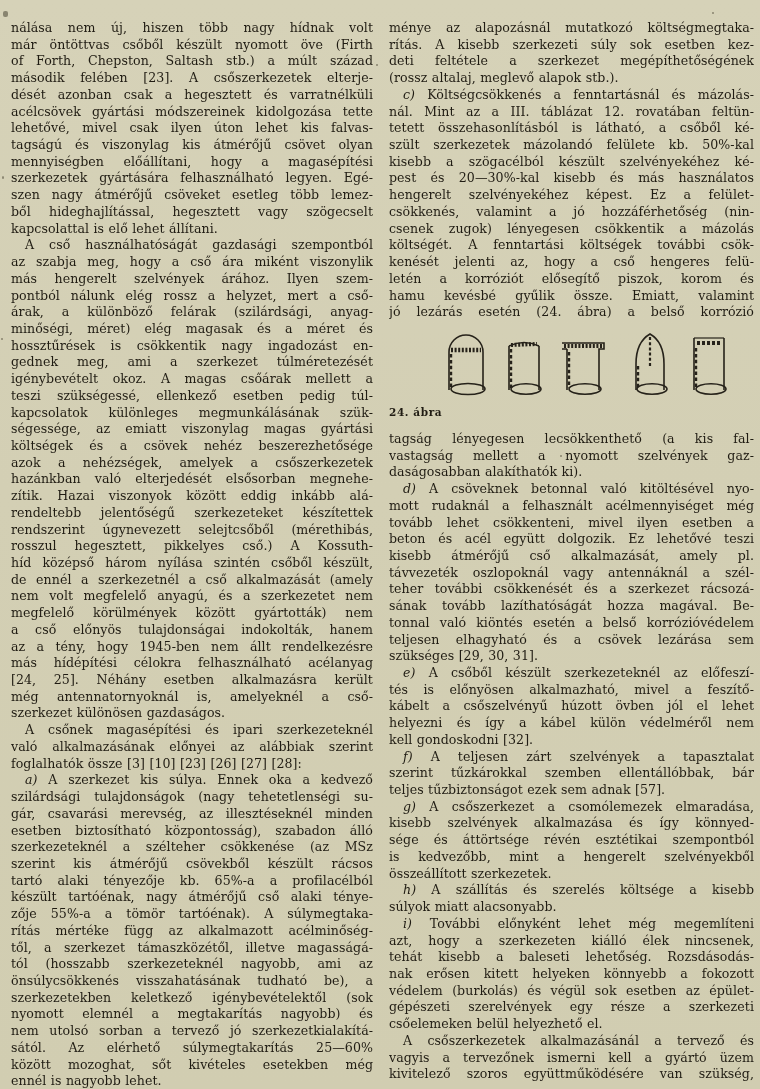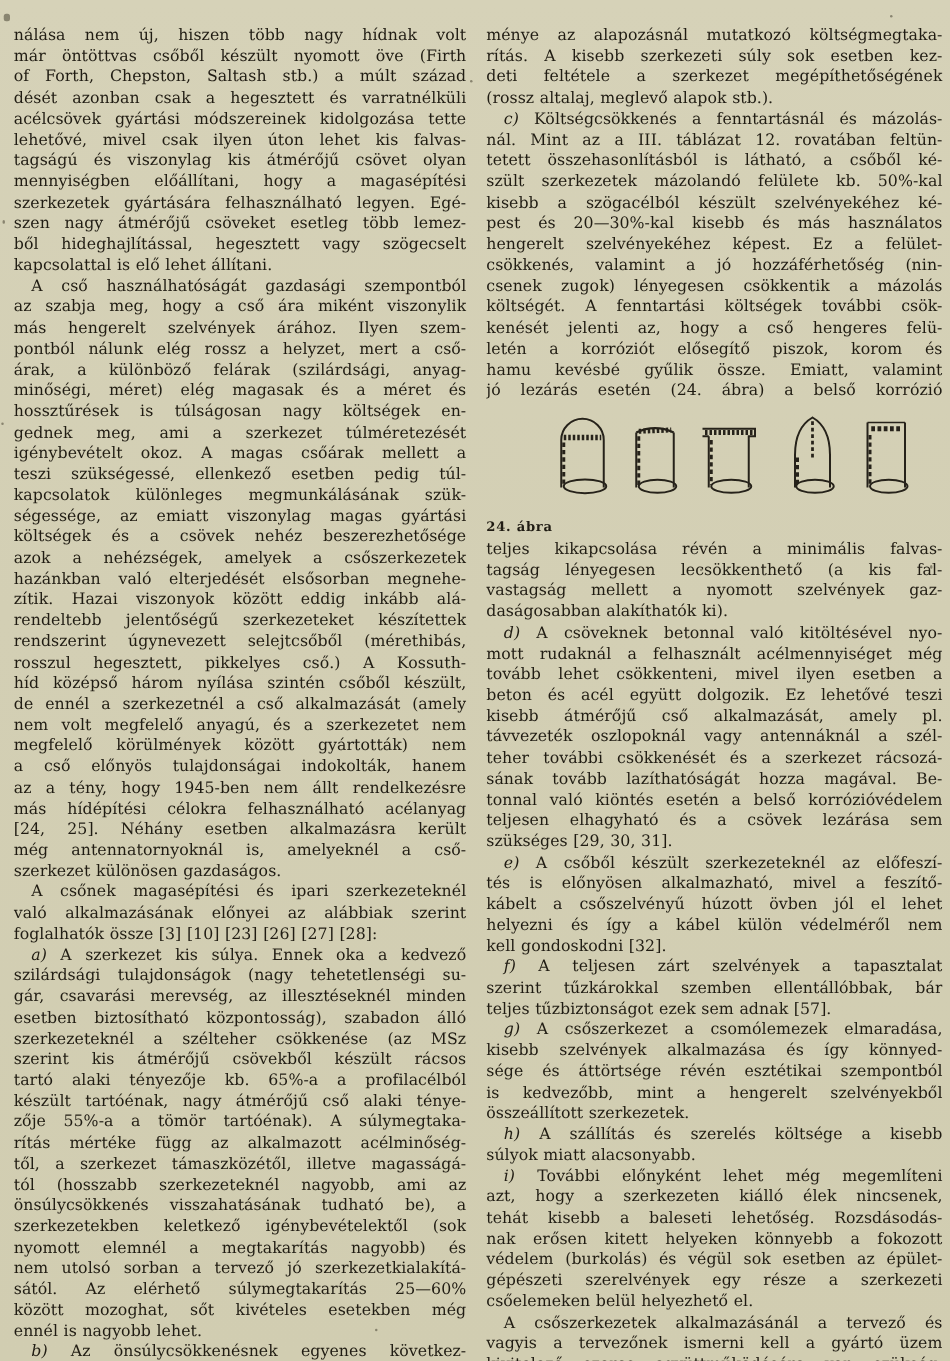--- a/index.html
+++ b/index.html
@@ -30,21 +30,21 @@
     word-spacing:0.4px;
   }
   .line.end{text-align-last:left;}
   .line.in{text-indent:14px;}
   .fig-block{position:relative;margin-top:9px;height:101px;}
   .fig-svg{display:block;margin:0 auto;}
   .fig-caption{
     font-weight:bold;
     font-size:10.5px;
     letter-spacing:0.6px;
-    margin-top:12px;
+    margin-top:2px;
     text-align:left;
   }
   .speck{position:absolute;background:#4a4535;border-radius:50%;opacity:.55;}
   i{font-style:italic;}
 </style>
 </head>
 <body>
 
 <div class="page">
 
@@ -54,36 +54,37 @@
   <div class="speck" style="left:376px;top:64px;width:2px;height:2px;"></div>
   <div class="speck" style="left:712px;top:12px;width:2px;height:2px;"></div>
   <div class="speck" style="left:744px;top:452px;width:2px;height:3px;"></div>
   <div class="speck" style="left:560px;top:455px;width:2px;height:2px;"></div>
   <div class="speck" style="left:300px;top:1063px;width:2px;height:2px;"></div>
 
   <div class="col" id="col-left" style="left:11px;">
       <div class="line">nálása nem új, hiszen több nagy hídnak volt</div>
       <div class="line">már öntöttvas csőből készült nyomott öve (Firth</div>
       <div class="line">of Forth, Chepston, Saltash stb.) a múlt század</div>
+      <div class="line">második felében [23]. A csőszerkezetek elterje-</div>
       <div class="line">dését azonban csak a hegesztett és varratnélküli</div>
       <div class="line">acélcsövek gyártási módszereinek kidolgozása tette</div>
       <div class="line">lehetővé, mivel csak ilyen úton lehet kis falvas-</div>
       <div class="line">tagságú és viszonylag kis átmérőjű csövet olyan</div>
       <div class="line">mennyiségben előállítani, hogy a magasépítési</div>
       <div class="line">szerkezetek gyártására felhasználható legyen. Egé-</div>
       <div class="line">szen nagy átmérőjű csöveket esetleg több lemez-</div>
       <div class="line">ből hideghajlítással, hegesztett vagy szögecselt</div>
       <div class="line end">kapcsolattal is elő lehet állítani.</div>
       <div class="line in">A cső használhatóságát gazdasági szempontból</div>
       <div class="line">az szabja meg, hogy a cső ára miként viszonylik</div>
       <div class="line">más hengerelt szelvények árához. Ilyen szem-</div>
       <div class="line">pontból nálunk elég rossz a helyzet, mert a cső-</div>
       <div class="line">árak, a különböző felárak (szilárdsági, anyag-</div>
       <div class="line">minőségi, méret) elég magasak és a méret és</div>
-      <div class="line">hossztűrések is túlságosan nagy költségek en-</div>
+      <div class="line">hossztűrések is csökkentik nagy ingadozást en-</div>
       <div class="line">gednek meg, ami a szerkezet túlméretezését</div>
       <div class="line">igénybevételt okoz. A magas csőárak mellett a</div>
       <div class="line">teszi szükségessé, ellenkező esetben pedig túl-</div>
       <div class="line">kapcsolatok különleges megmunkálásának szük-</div>
       <div class="line">ségessége, az emiatt viszonylag magas gyártási</div>
       <div class="line">költségek és a csövek nehéz beszerezhetősége</div>
       <div class="line">azok a nehézségek, amelyek a csőszerkezetek</div>
       <div class="line">hazánkban való elterjedését elsősorban megnehe-</div>
       <div class="line">zítik. Hazai viszonyok között eddig inkább alá-</div>
       <div class="line">rendeltebb jelentőségű szerkezeteket készítettek</div>
@@ -186,21 +187,20 @@
           <path d="M292,8 L322,8" stroke-width="1.2"></path>
           <path d="M295,13 L319,13" stroke-width="4" stroke-dasharray="3,2"></path>
           <path d="M294,18 L294,58" stroke-width="2.4" stroke-dasharray="3.5,2.4"></path>
           <ellipse cx="309" cy="59" rx="15" ry="5.2"></ellipse>
         </g>
       </svg>
       <div class="fig-caption">24. ábra</div>
     </div>
 
     <div id="right-bottom">
-        <div class="line">teljes kikapcsolása révén a minimális falvas-</div>
         <div class="line">tagság lényegesen lecsökkenthető (a kis fal-</div>
         <div class="line">vastagság mellett a nyomott szelvények gaz-</div>
         <div class="line end">daságosabban alakíthatók ki).</div>
         <div class="line in"><i>d)</i> A csöveknek betonnal való kitöltésével nyo-</div>
         <div class="line">mott rudaknál a felhasznált acélmennyiséget még</div>
         <div class="line">tovább lehet csökkenteni, mivel ilyen esetben a</div>
         <div class="line">beton és acél együtt dolgozik. Ez lehetővé teszi</div>
         <div class="line">kisebb átmérőjű cső alkalmazását, amely pl.</div>
         <div class="line">távvezeték oszlopoknál vagy antennáknál a szél-</div>
         <div class="line">teher további csökkenését és a szerkezet rácsozá-</div>

